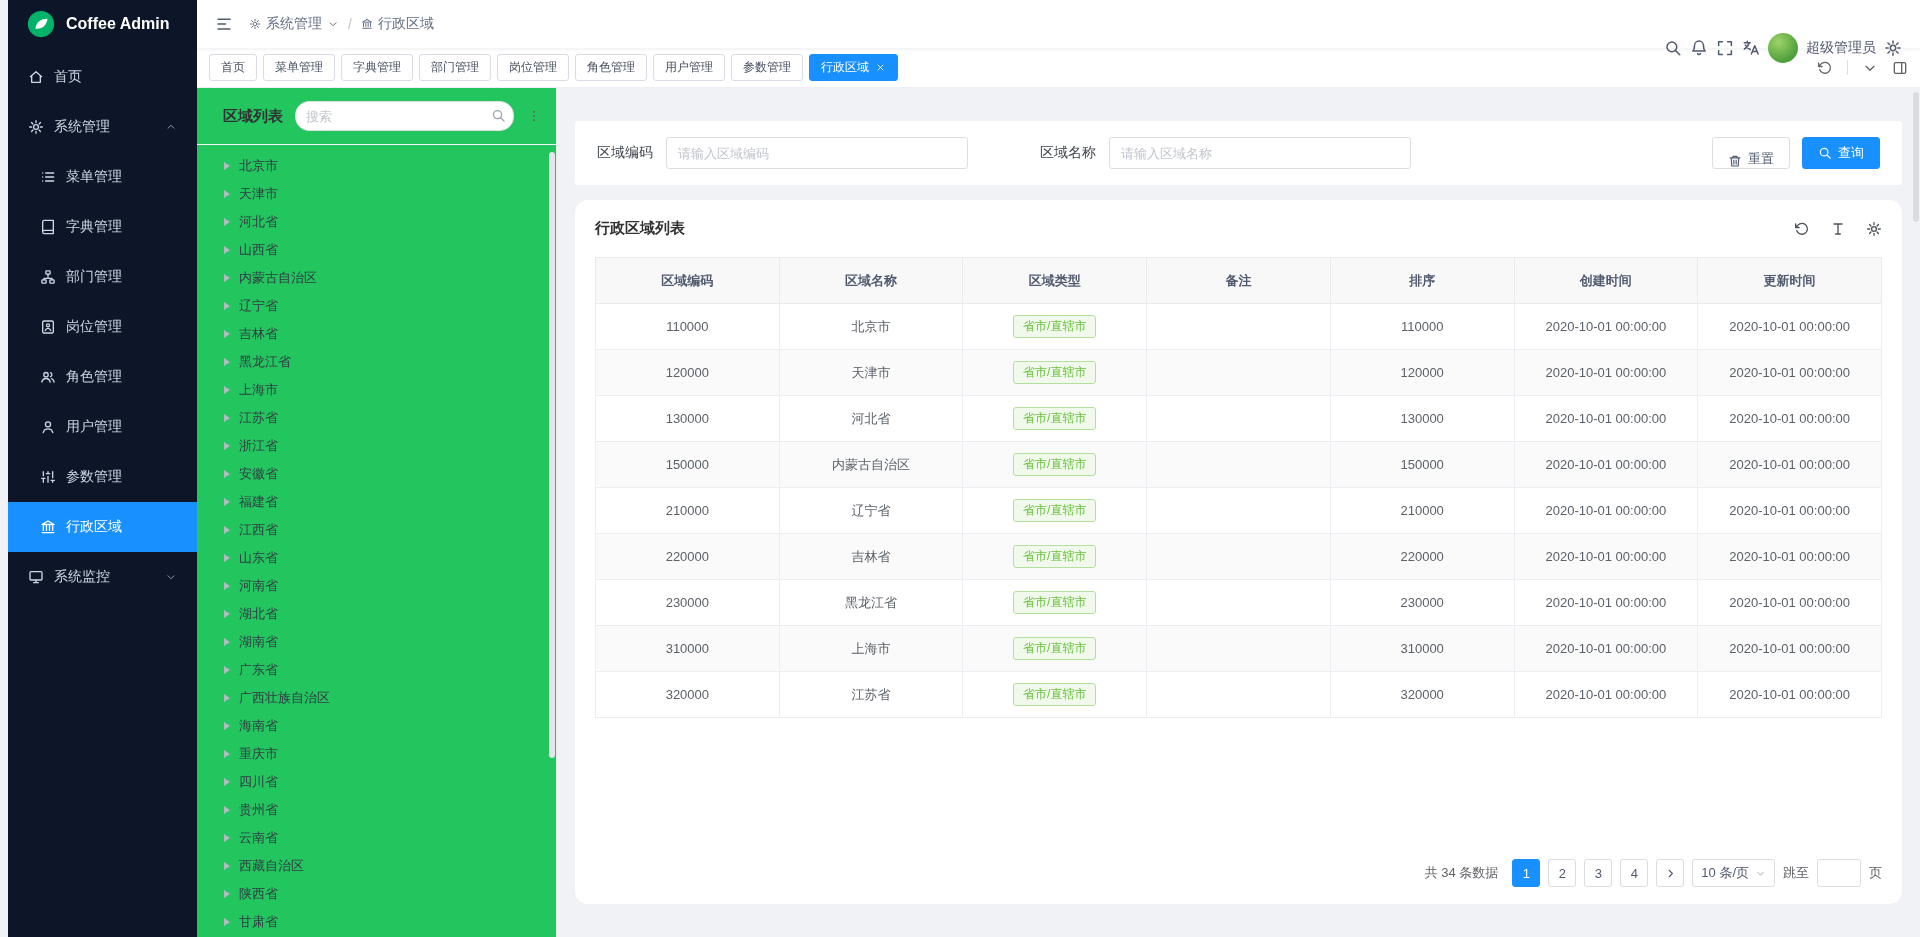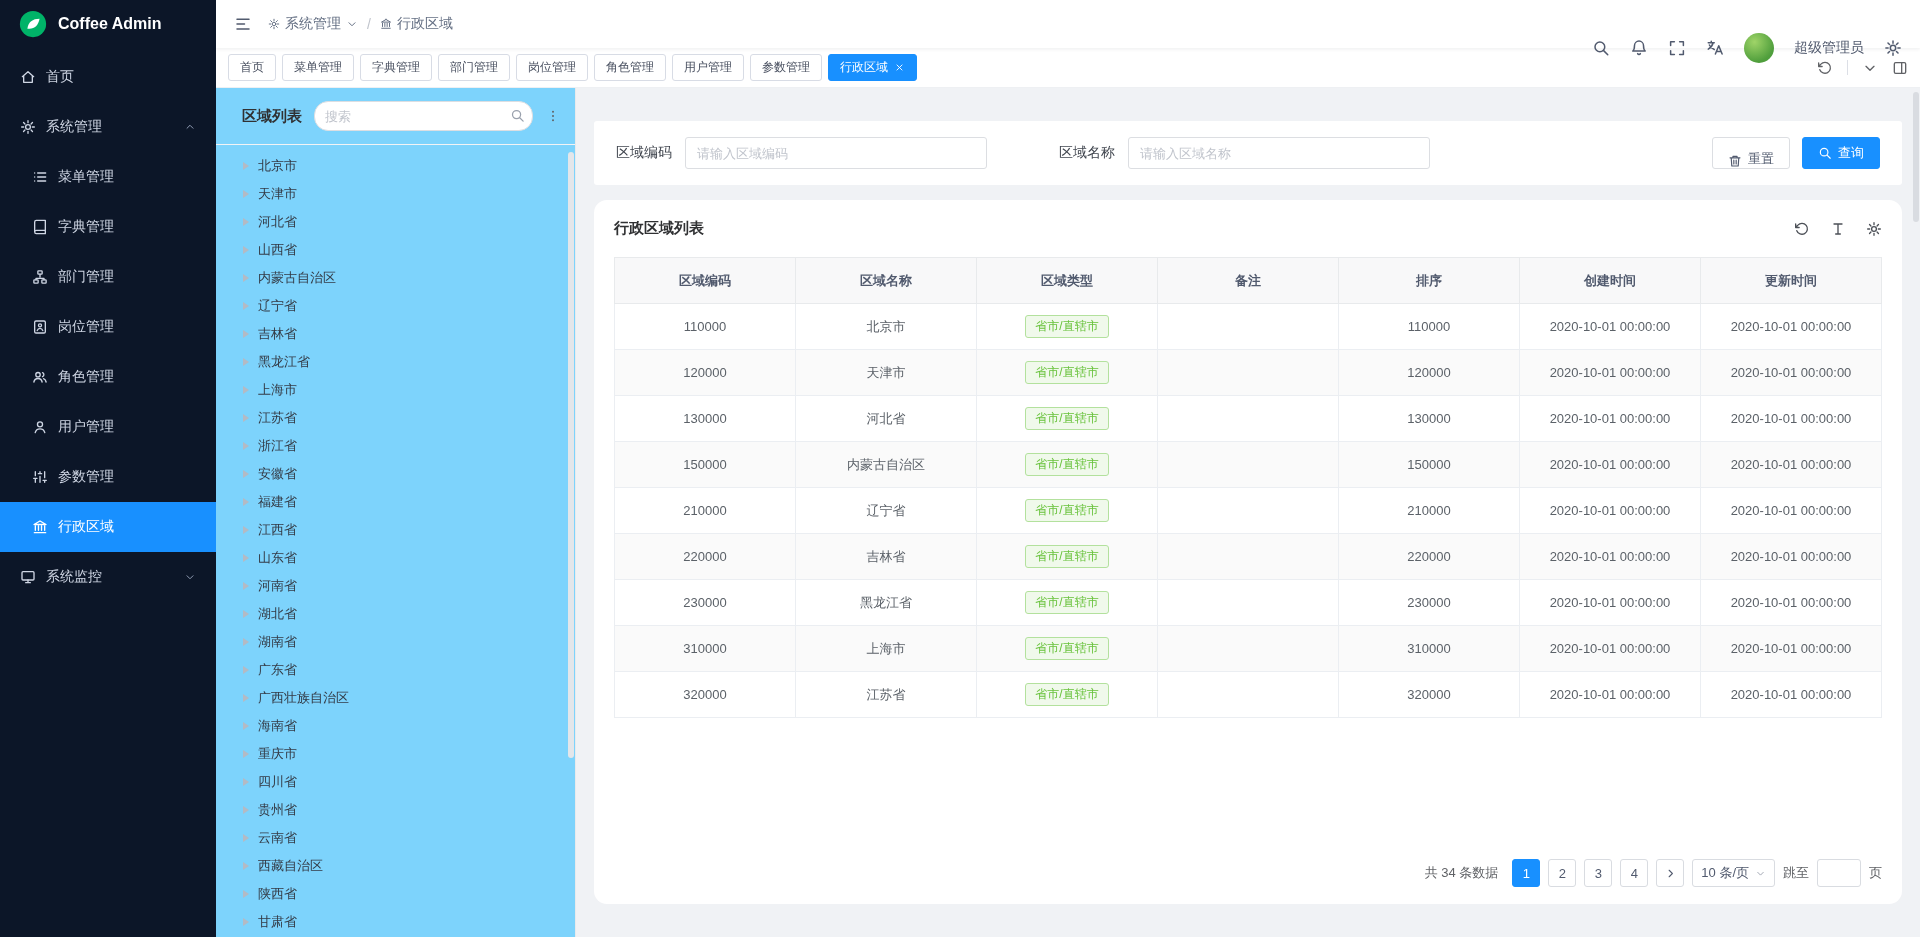--- a/index.html
+++ b/index.html
@@ -6,58 +6,58 @@
   html,body { width:1920px; height:937px; overflow:hidden; }
   body { font-family:"Liberation Sans","DejaVu Sans",sans-serif; font-size:14px; color:#515a6e; background:#f0f2f5; }
 
   .ic { width:16px; height:16px; fill:none; stroke:currentColor; stroke-width:2; stroke-linecap:round; stroke-linejoin:round; flex-shrink:0; }
   .ic.sm { width:12px; height:12px; }
   .ic.lg { width:18px; height:18px; }
 
   .app { display:flex; width:1920px; height:937px; }
 
   
-  .sidebar { width:216px; background:#0c1628; flex-shrink:0; display:flex; flex-direction:column; }
+  .sidebar { width:189px; background:#0c1628; flex-shrink:0; display:flex; flex-direction:column;margin-left:8px; }
   .logo { height:48px; display:flex; align-items:center; gap:10px; padding:0 18px; cursor:pointer; }
   .logo-mark svg { width:30px; height:30px; display:block; }
   .logo-text { color:#ffffff; font-weight:bold; font-size:16px; white-space:nowrap; }
   .menu { flex:1; padding-top:4px; }
   .menu-item { height:50px; display:flex; align-items:center; gap:10px; padding:0 20px; color:#cfd6e4; font-size:14px; cursor:pointer; white-space:nowrap; }
   .menu-item .chev { margin-left:auto; width:12px; height:12px; color:#8f9bb3; }
   .menu-item.sub { padding-left:32px; }
   .menu-item.active { background:#1890ff; color:#ffffff; }
   .menu-item.active .ic { color:#ffffff; }
 
   
   .main { flex:1; display:flex; flex-direction:column; min-width:0; position:relative; }
   .header { height:48px; background:#ffffff; display:flex; align-items:center; padding:0 18px; box-shadow:0 1px 4px rgba(0,21,41,.08); position:relative; z-index:3; }
   .hamburger { color:#515a6e; cursor:pointer; display:flex; margin-right:16px; }
   .breadcrumb { display:flex; align-items:center; gap:7px; color:#657084; font-size:14px; }
   .breadcrumb .crumb { display:flex; align-items:center; gap:5px; cursor:pointer; }
   .breadcrumb .sep { color:#c0c4cc; margin:0 2px; }
-  .header-right { margin-left:auto; display:flex; align-items:center; gap:20px; color:#515a6e;margin-top:48px; }
+  .header-right { margin-left:auto; display:flex; align-items:center; gap:8px; color:#515a6e;margin-top:48px; }
   .header-right .hbtn { display:flex; align-items:center; cursor:pointer; color:#515a6e; }
   .avatar { width:30px; height:30px; border-radius:50%; background:radial-gradient(circle at 35% 30%, #9fd468, #4f9e3c 70%); cursor:pointer; flex-shrink:0; }
   .username { font-size:14px; color:#515a6e; cursor:pointer; white-space:nowrap; }
 
   
   .tabbar { height:40px; background:#ffffff; border-bottom:1px solid #eef0f3; display:flex; align-items:center; padding:0 12px; position:relative; z-index:2; }
   .tabs { display:flex; align-items:center; }
   .tab { height:27px; display:flex; align-items:center; gap:6px; padding:0 11px; margin-right:6px; border:1px solid #d8dce5; border-radius:3px; background:#ffffff; font-size:12px; color:#495060; cursor:pointer; white-space:nowrap; }
   .tab.active { background:#1890ff; border-color:#1890ff; color:#ffffff; }
   .tab .close { width:11px; height:11px; }
   .tab-tools { margin-left:auto; display:flex; align-items:center; gap:14px; color:#606266; }
   .tab-tools .tbtn { display:flex; cursor:pointer; }
   .tab-tools .divider { width:1px; height:15px; background:#dcdfe6; }
 
   
   .workspace { flex:1; display:flex; min-height:0; background:#f0f2f5; }
 
   
-  .tree-panel { width:360px; flex-shrink:0; background:#7dd3fc; border-right:1px solid #e8eaec; display:flex; flex-direction:column; position:relative; }
+  .tree-panel { width:360px; flex-shrink:0; background:#22c55e; border-right:1px solid #e8eaec; display:flex; flex-direction:column; position:relative; }
   .tree-head { height:57px; display:flex; align-items:center; gap:12px; padding:0 14px 0 26px; border-bottom:1px solid #f2f3f5; }
   .tree-title { font-size:15px; font-weight:bold; color:#303133; white-space:nowrap; }
   .tree-search { flex:1; position:relative; }
   .tree-search input { width:100%; height:30px; border:1px solid #dcdee2; border-radius:14px; padding:0 30px 0 10px; font-size:13px; color:#515a6e; outline:none; }
   .tree-search input::placeholder { color:#c0c4cc; }
   .tree-search .ic { position:absolute; right:8px; top:7px; color:#9aa1ad; width:15px; height:15px; cursor:pointer; }
   .tree-head .dots { color:#606266; cursor:pointer; }
   .tree-list { flex:1; overflow:hidden; padding-top:7px; }
   .tree-item { height:28px; display:flex; align-items:center; gap:9px; padding:0 10px 0 27px; font-size:13px; color:#333a45; cursor:pointer; }
   .caret { width:0; height:0; border-left:6px solid #b4bac4; border-top:4px solid transparent; border-bottom:4px solid transparent; }

